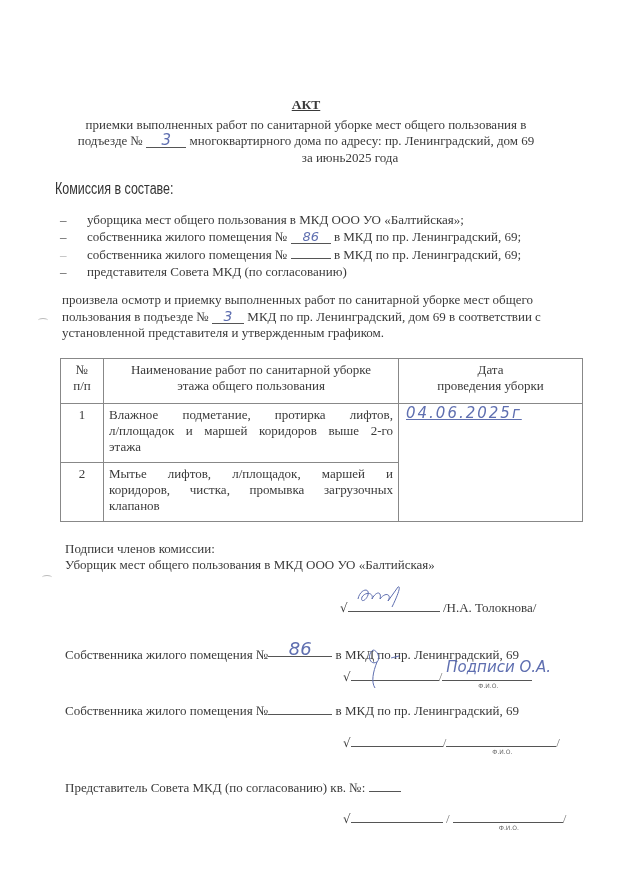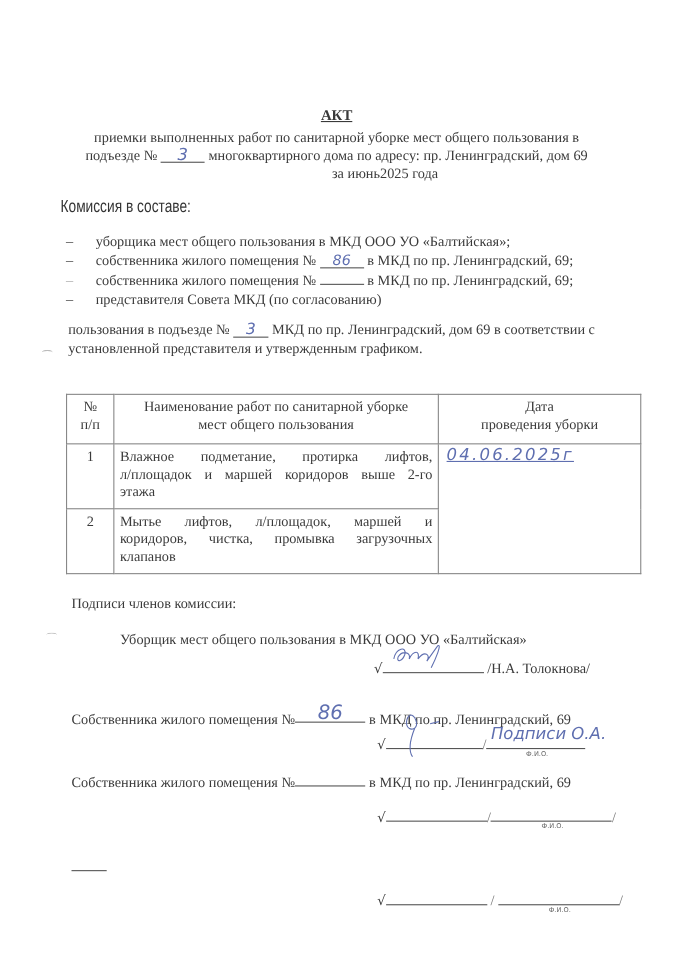--- a/index.html
+++ b/index.html
@@ -67,38 +67,39 @@
     <span class="blank" style="width:40px;"><span></span></span>
     <span>в МКД по пр. Ленинградский, 69;</span>
   </div>
   <div class="li">
     <span class="dash">–</span><span>представителя Совета МКД (по согласованию)</span>
   </div>
 </div>
 
 <div class="left-mark" style="left:38px; top:318px;"></div>
 <div class="abs para">
+  <div>произвела осмотр и приемку выполненных работ по санитарной уборке мест общего</div>
   <div>
     <span>пользования в подъезде №</span>
     <span class="blank" style="width:32px;"><span class="hand" style="font-size:14px;">3</span></span>
     <span>МКД по пр. Ленинградский, дом 69 в соответствии с</span>
   </div>
   <div>установленной представителя и утвержденным графиком.</div>
 </div>
 
 <table class="works">
   <tbody>
       <tr>
     <th style="width:32px;">
       <div>№</div>
       <div>п/п</div>
     </th>
     <th>
       <div>Наименование работ по санитарной уборке</div>
-      <div>мест общего пользования</div>
+      <div>этажа общего пользования</div>
     </th>
     <th>
       <div>Дата</div>
       <div>проведения уборки</div>
     </th>
   </tr>
   <tr>
     <td class="num">1</td>
     <td class="desc" style="height:52px;">
       <div style="text-align:justify; text-align-last:justify;">Влажное подметание, протирка лифтов,</div>
@@ -116,21 +117,21 @@
       <div style="text-align:justify; text-align-last:justify;">коридоров, чистка, промывка  загрузочных</div>
       <div>клапанов</div>
     </td>
   </tr>
 </tbody>
   </table>
 
 <div class="abs" style="top:541px; left:65px;">Подписи членов комиссии:</div>
 
 <div class="left-mark" style="left:42px; top:575px;"></div>
-<div class="abs" style="top:573px; left:65px;margin-left:44px;">Уборщик мест общего пользования в МКД ООО УО «Балтийская»</div>
+<div class="abs" style="top:557px; left:65px;">Уборщик мест общего пользования в МКД ООО УО «Балтийская»</div>
 <div class="abs" style="top:597px; left:340px;">
   <span class="checkmark">√</span><span class="sign-line" style="width:92px;">
     <svg class="sig-scribble" width="60" height="26" viewBox="0 0 60 26" style="left:4px; top:-12px;">
       <path d="M6 14 C8 4, 18 2, 16 10 C14 16, 8 18, 10 12 C14 6, 22 8, 20 14 C24 6, 30 6, 28 14 C34 6, 40 10, 36 16 L46 2 C50 0, 44 14, 40 22" fill="none" stroke="#5f6fb0" stroke-width="1"></path>
     </svg>
   </span>
   <span>/Н.А. Толокнова/</span>
 </div>
 
 <div class="abs" style="top:642px; left:65px;">
@@ -150,19 +151,20 @@
 
 <div class="abs" style="top:700px; left:65px;">
   <span>Собственника жилого помещения №</span><span class="sign-line" style="width:64px;"><span></span></span>
   <span>в МКД по пр. Ленинградский, 69</span>
 </div>
 <div class="abs" style="top:732px; left:343px;">
   <span class="checkmark">√</span><span class="sign-line" style="width:92px;"></span><span style="color:#777;">/</span><span class="sign-line" style="width:110px;"><span class="fio" style="left:46px; top:16px;">Ф.И.О.</span></span><span style="color:#777;">/</span>
 </div>
 
 <div class="abs" style="top:777px; left:65px;">
+  <span>Представитель   Совета МКД (по согласованию) кв. №:</span>
   <span class="sign-line" style="width:32px;"></span>
 </div>
 <div class="abs" style="top:808px; left:343px;">
   <span class="checkmark">√</span><span class="sign-line" style="width:92px;"></span>
   <span style="color:#777;">/</span>
   <span class="sign-line" style="width:110px;"><span class="fio" style="left:46px; top:16px;">Ф.И.О.</span></span><span style="color:#777;">/</span>
 </div>
 
 </body></html>

